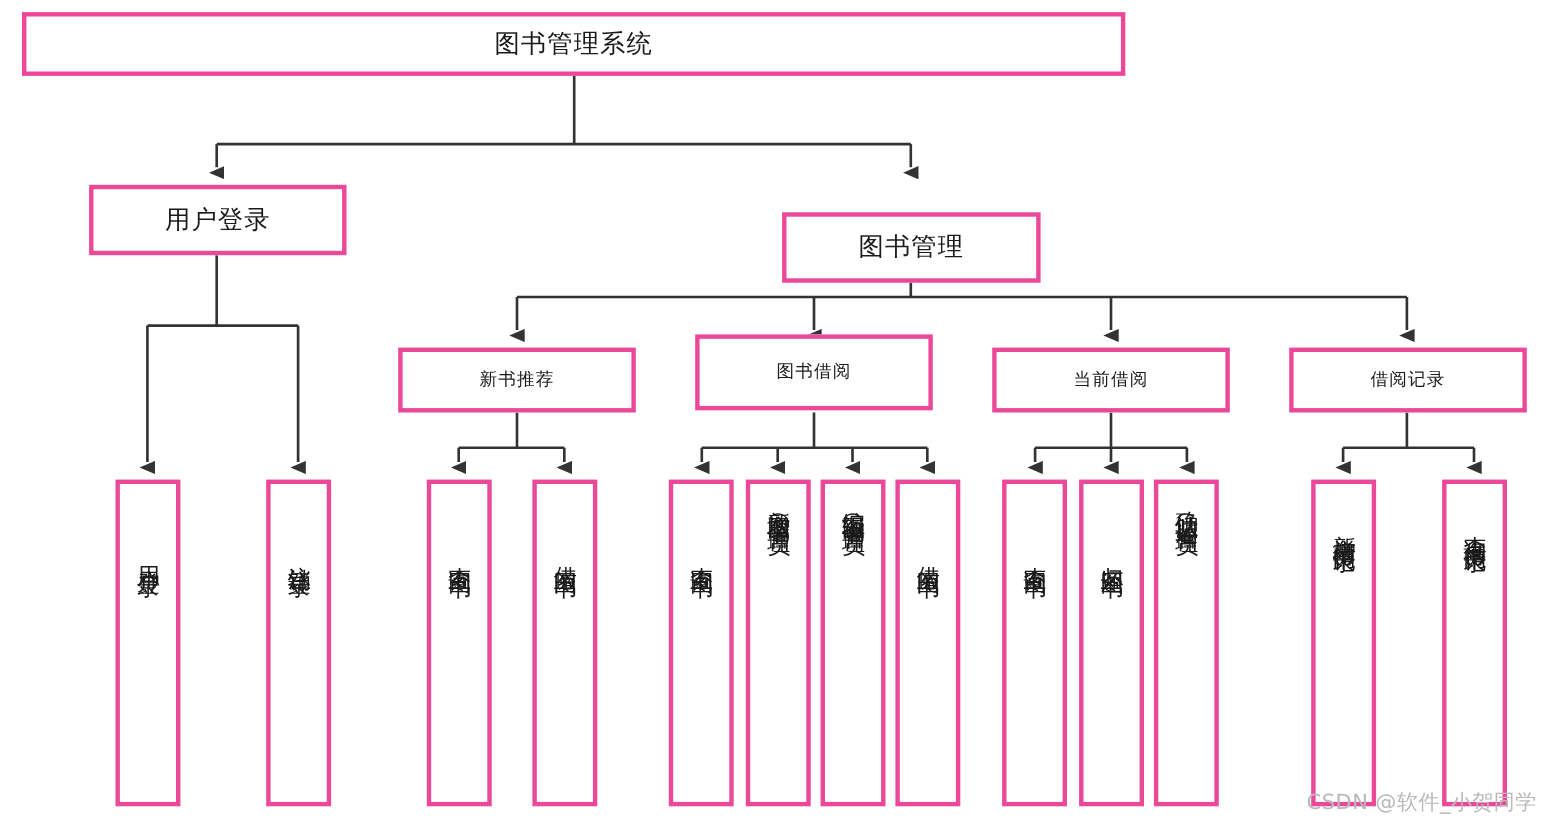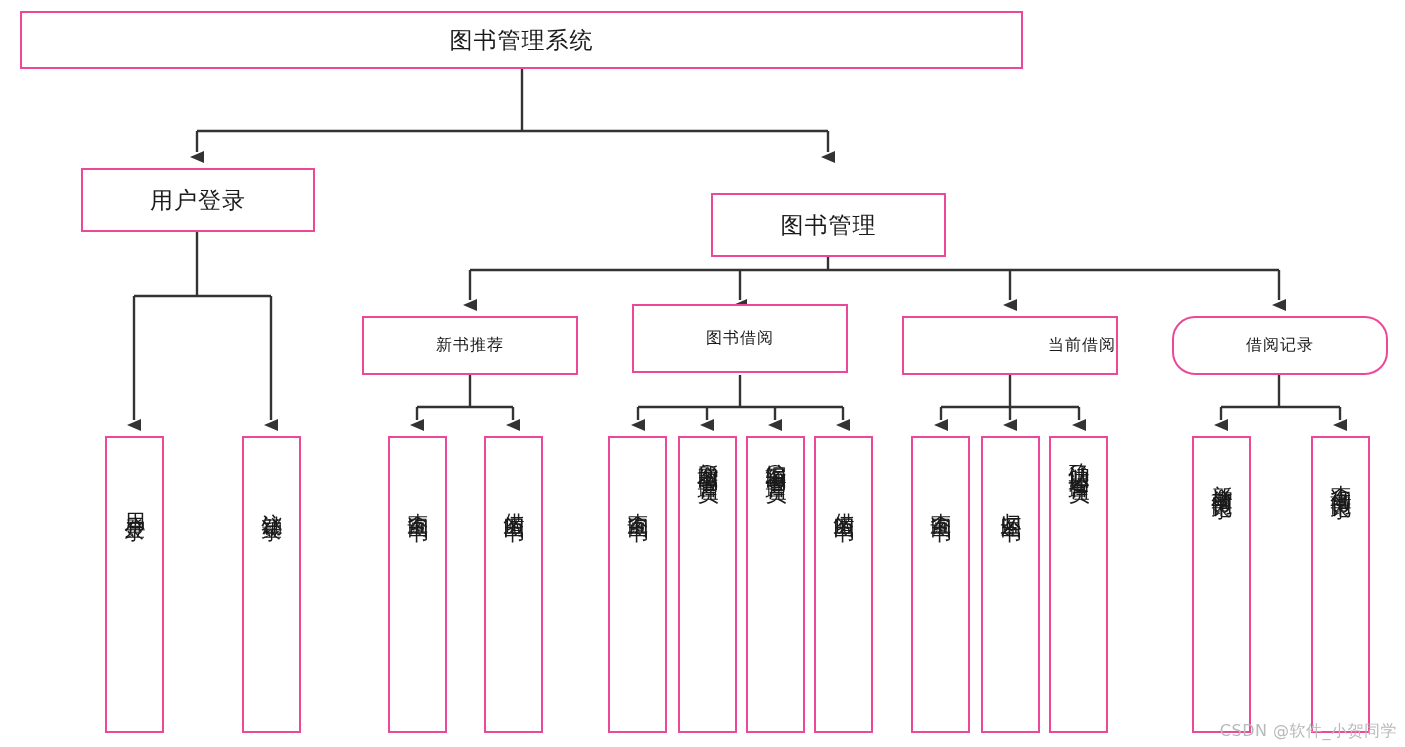--- a/index.html
+++ b/index.html
@@ -22,21 +22,21 @@
     position: absolute;
     left: 0;
     top: 0;
     width: 1405px;
     height: 747px;
     pointer-events: none;
   }
   .node {
     position: absolute;
     box-sizing: border-box;
-    border: 2px solid #ec4899;
+    border: 4px solid #ec4899;
     background: #ffffff;
     display: flex;
     align-items: center;
     justify-content: center;
     color: #1a1a1a;
   }
   .node .label {
     font-size: 23px;
     line-height: 1.15;
     letter-spacing: 1px;
@@ -58,21 +58,21 @@
     text-orientation: upright;
     font-size: 21px;
     letter-spacing: 3px;
     line-height: 1;
     white-space: nowrap;
   }
   .watermark {
     position: absolute;
     right: 8px;
     bottom: 5px;
-    font-size: 16px;
+    font-size: 19px;
     color: #b9b9b9;
     letter-spacing: 0.5px;
     white-space: nowrap;
     margin-top: 32px;
   }
 </style>
 </head>
 <body>
 
 <div id="canvas">
@@ -137,24 +137,24 @@
   <div class="node lvl1" style="left:711px; top:168px; width:235px; height:64px;margin-top:25px;">
     <span class="label">图书管理</span>
   </div>
 
   <div class="node lvl2" style="left:362px; top:316px; width:216px; height:59px;">
     <span class="label">新书推荐</span>
   </div>
   <div class="node lvl2" style="left:632px; top:304px; width:216px; height:69px;">
     <span class="label">图书借阅</span>
   </div>
-  <div class="node lvl2" style="left:902px; top:316px; width:216px; height:59px;justify-content:flex-end;">
+  <div class="node lvl2" style="left:902px; top:316px; width:216px; height:59px;">
     <span class="label">当前借阅</span>
   </div>
-  <div class="node lvl2" style="left:1172px; top:316px; width:216px; height:59px;border-radius:23px;">
+  <div class="node lvl2" style="left:1172px; top:316px; width:216px; height:59px;">
     <span class="label">借阅记录</span>
   </div>
 
   <div class="node leaf" style="left:105px; top:436px; width:59px; height:297px;">
     <span class="label">用户登录</span>
   </div>
   <div class="node leaf" style="left:242px; top:436px; width:59px; height:297px;">
     <span class="label">注销登录</span>
   </div>
 

